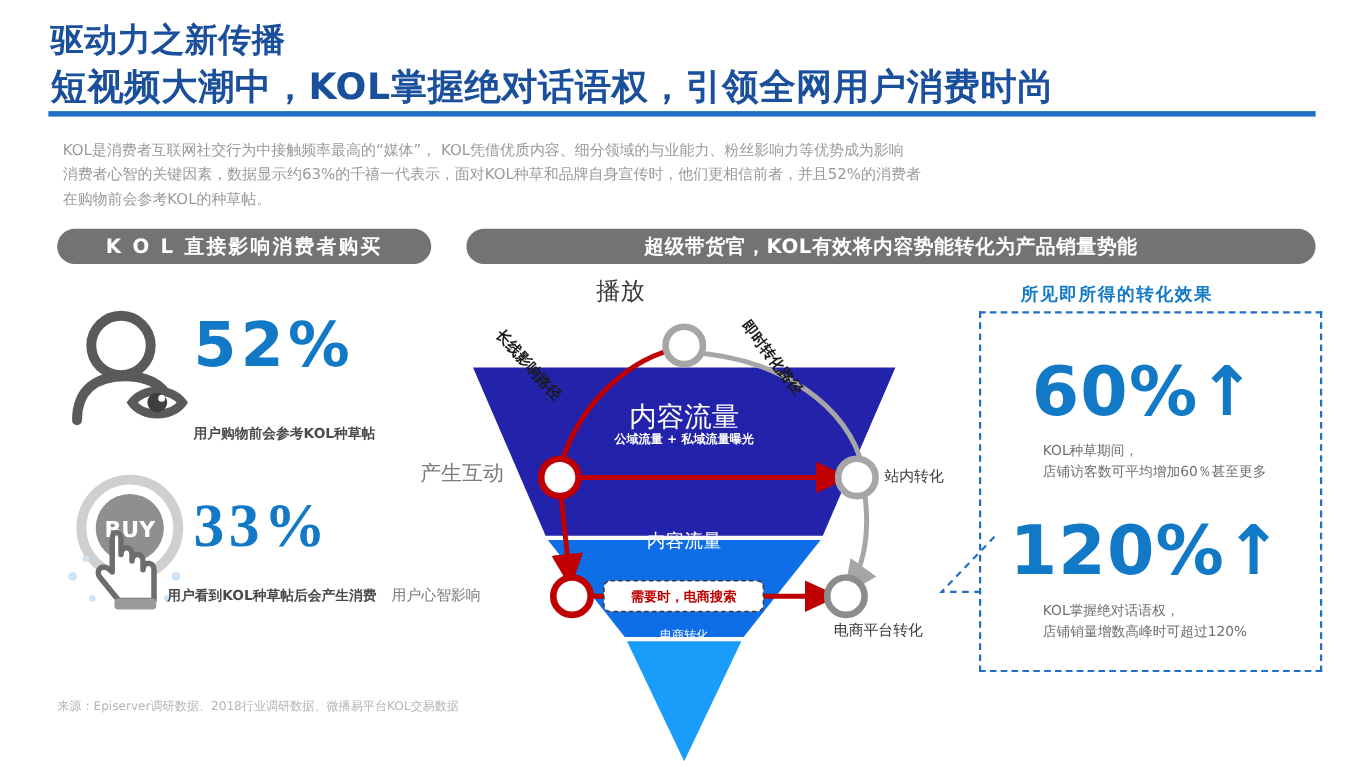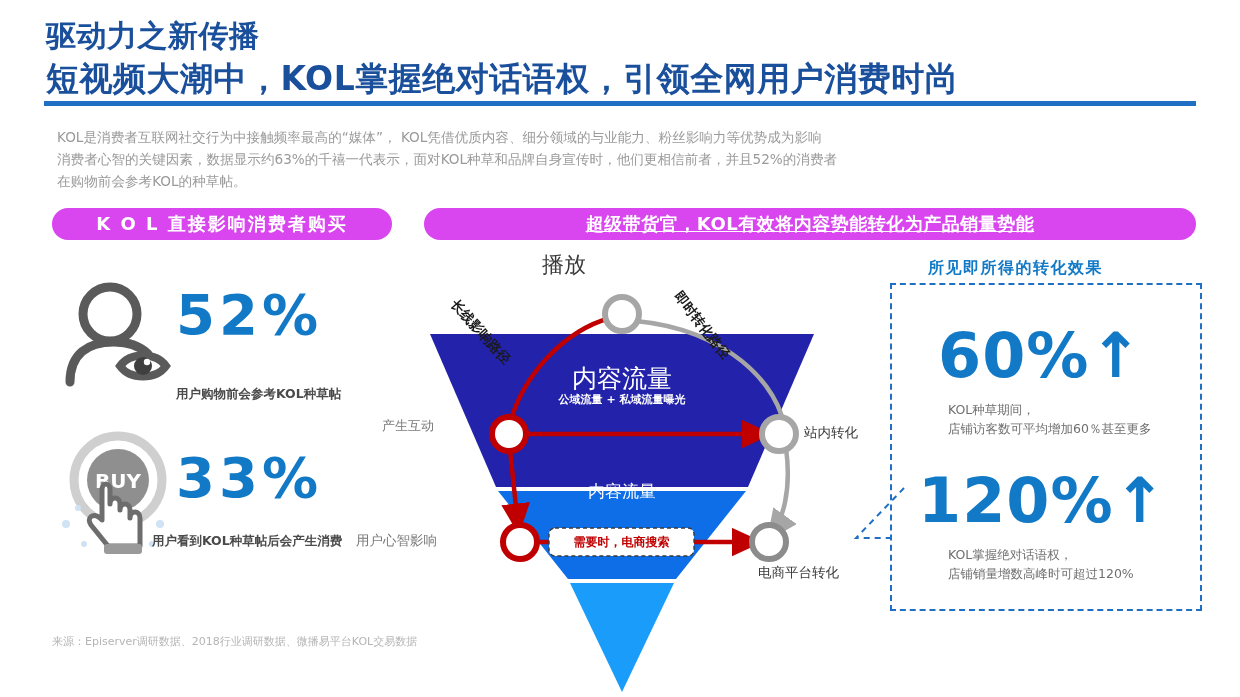--- a/index.html
+++ b/index.html
@@ -29,26 +29,26 @@
 
   
   .intro {
     position: absolute; left: 57px; top: 126px; width: 1130px;
     font-size: 13.6px; line-height: 22px; color: #9a9a9a;
   }
   .intro p { margin: 0; white-space: nowrap; }
 
   
   .sec-bar {
-    position: absolute; height: 32px; background: #d946ef;
+    position: absolute; height: 32px; background: #737373;
     display: flex; align-items: center; justify-content: center;
     color: #ffffff; font-weight: bold; border-radius: 16px;
   }
   #sec-bar-left  { left: 52px;  top: 208px; width: 340px; font-size: 18px; letter-spacing: 2px; }
-  #sec-bar-right { left: 424px; top: 208px; width: 772px; font-size: 18px; letter-spacing: 0.5px; text-decoration: underline; }
+  #sec-bar-right { left: 424px; top: 208px; width: 772px; font-size: 18px; letter-spacing: 0.5px; }
   .stat-num {
     position: absolute;
     font-size: 56px; font-weight: bold; color: #1279c6;
     letter-spacing: 4px; line-height: 1;
   }
   .stat-cap {
     position: absolute;
     font-size: 12.5px; font-weight: bold; color: #4a4a4a; white-space: nowrap;
   }
 
@@ -123,21 +123,21 @@
     <path d="M42 58 L42 88 L40 86 C 33 80, 26 86, 31 93 L48 114 L80 114 L80 86
              C 80 78, 70 78, 70 86 L70 78 C 70 70, 60 70, 60 78 L60 72
              C 60 64, 50 64, 50 72 L50 58 C 50 50, 42 50, 42 58 Z" fill="#ffffff" stroke="#6d6d6d" stroke-width="5" stroke-linejoin="round"></path>
     <rect x="44" y="112" width="38" height="10" rx="3" fill="#9a9a9a"></rect>
     <circle cx="6" cy="92" r="4" fill="#cfe3f4"></circle>
     <circle cx="18" cy="76" r="3" fill="#cfe3f4"></circle>
     <circle cx="100" cy="92" r="4" fill="#cfe3f4"></circle>
     <circle cx="24" cy="112" r="3" fill="#cfe3f4"></circle>
     <circle cx="92" cy="112" r="3" fill="#cfe3f4"></circle>
   </svg>
-  <div class="stat-num" style="left:176px; top:450px;">33%</div>
+  <div class="stat-num" style="left:176px; top:450px;font-family:Liberation Serif, serif;">33%</div>
   <div class="stat-cap" style="left:152px; top:533px;">用户看到KOL种草帖后会产生消费</div>
 
   <div id="funnel-wrap">
     <svg width="500" height="370" viewBox="0 0 500 370">
       <defs>
         <marker id="arrowRed" markerWidth="7" markerHeight="7" refX="5" refY="3.2" orient="auto">
             <path d="M0,0 L7,3.2 L0,6.4 Z" fill="#c00000"></path>
           </marker>
         <marker id="arrowGray" markerWidth="7" markerHeight="7" refX="5" refY="3.2" orient="auto">
             <path d="M0,0 L7,3.2 L0,6.4 Z" fill="#a6a6a6"></path>
@@ -177,25 +177,27 @@
                 color:#1a1a1a; transform:rotate(52deg); transform-origin:left top; white-space:nowrap;">即时转化路径</div>
 
     <div class="fn-label" style="position:absolute; left:0; top:110px; width:500px; text-align:center;
                 font-size:25px; color:#ffffff;">内容流量</div>
     <div class="fn-label" style="position:absolute; left:0; top:140px; width:500px; text-align:center;
                 font-size:11px; font-weight:bold; color:#ffffff;">公域流量 + 私域流量曝光</div>
 
     <div class="fn-label" style="position:absolute; left:0; top:228px; width:500px; text-align:center;
                 font-size:17px; color:#ffffff;">内容流量</div>
 
+    <div class="fn-label" style="position:absolute; left:0; top:318px; width:500px; text-align:center;
+                font-size:11px; color:#ffffff;">电商转化</div>
 
     <div class="fn-label" style="position:absolute; left:181px; top:282px; width:137px; text-align:center;
                 font-size:12px; font-weight:bold; color:#c00000; white-space:nowrap;">需要时，电商搜索</div>
 
-    <div class="fn-label" style="position:absolute; left:10px; top:165px; font-size:13px; color:#7a7a7a;
+    <div class="fn-label" style="position:absolute; left:10px; top:165px; font-size:19px; color:#7a7a7a;
                 white-space:nowrap;">产生互动</div>
     <div class="fn-label" style="position:absolute; left:-16px; top:280px; font-size:13.5px; color:#7a7a7a;
                 white-space:nowrap;">用户心智影响</div>
     <div class="fn-label" style="position:absolute; left:432px; top:172px; font-size:13.5px; color:#3a3a3a;
                 white-space:nowrap;">站内转化</div>
     <div class="fn-label" style="position:absolute; left:386px; top:312px; font-size:13.5px; color:#3a3a3a;
                 white-space:nowrap;">电商平台转化</div>
   </div>
 
   <div id="right-head">所见即所得的转化效果</div>

